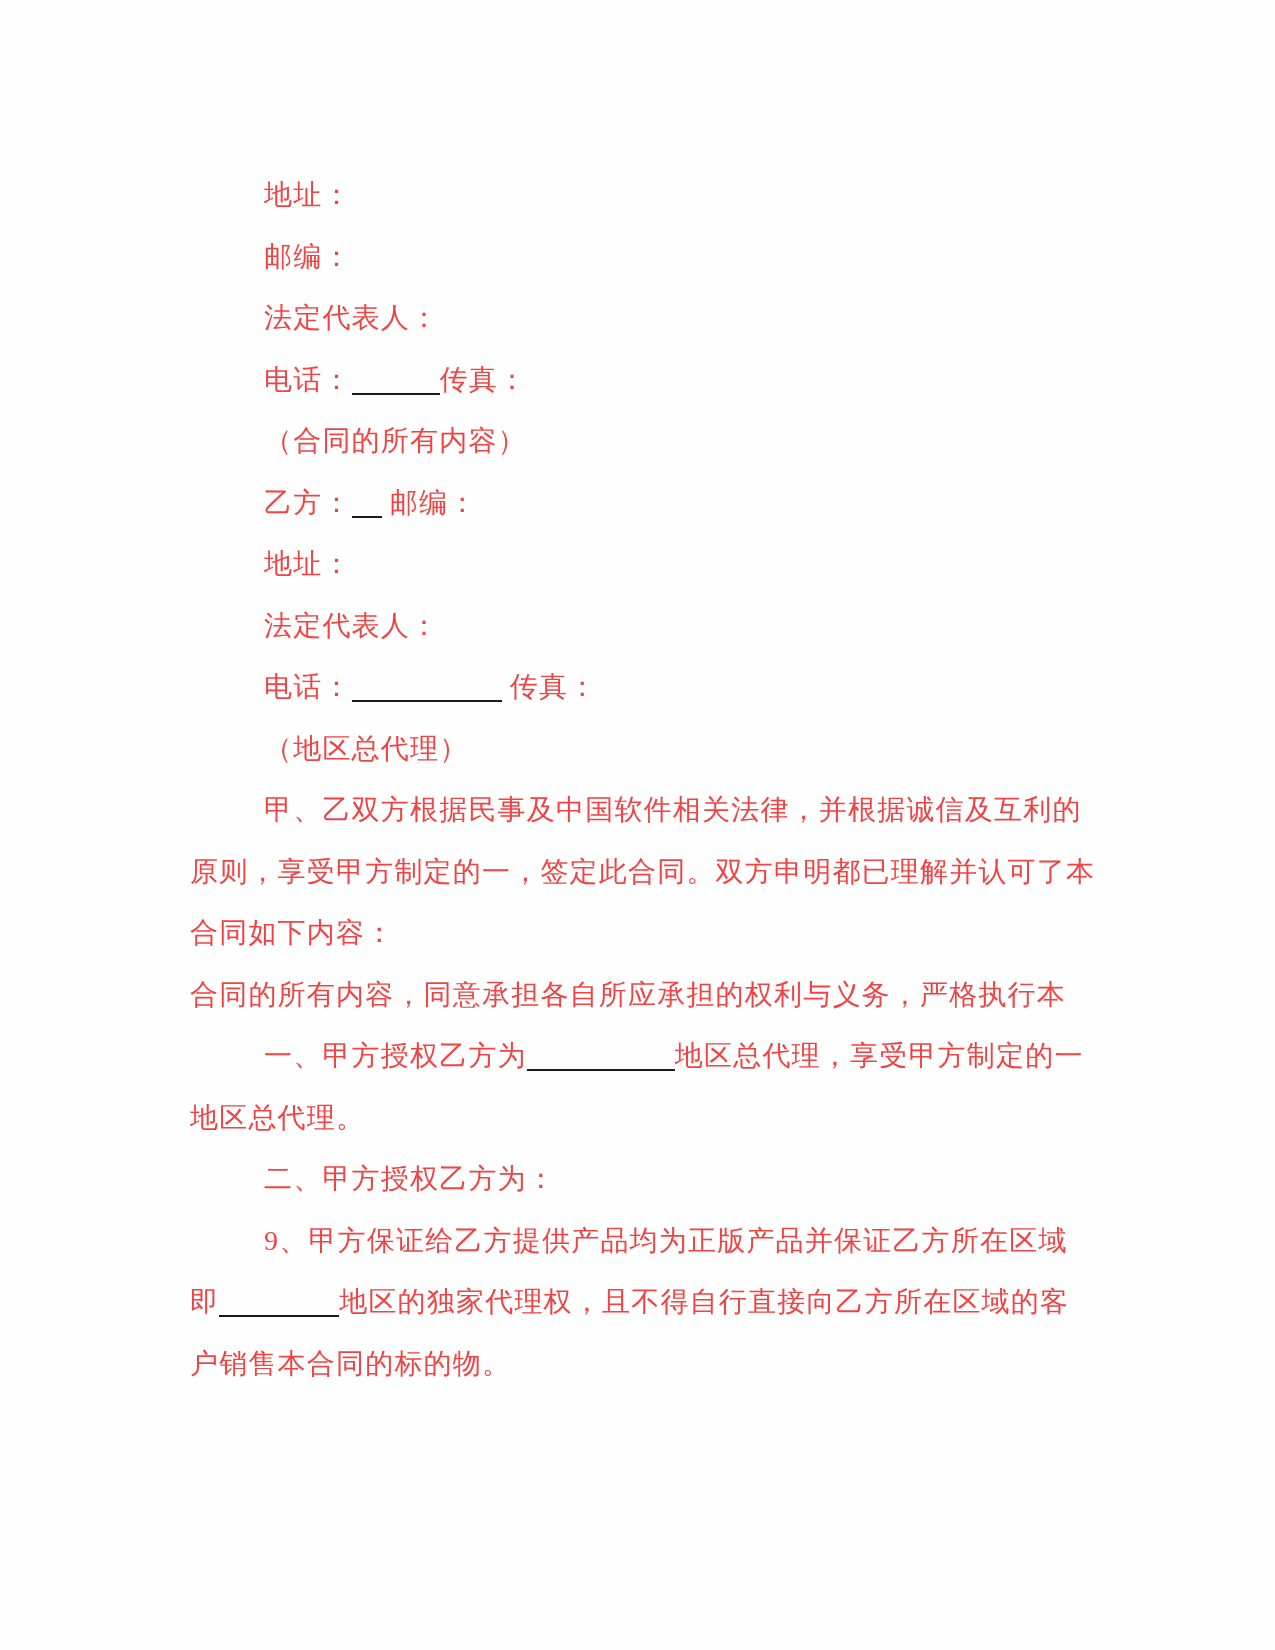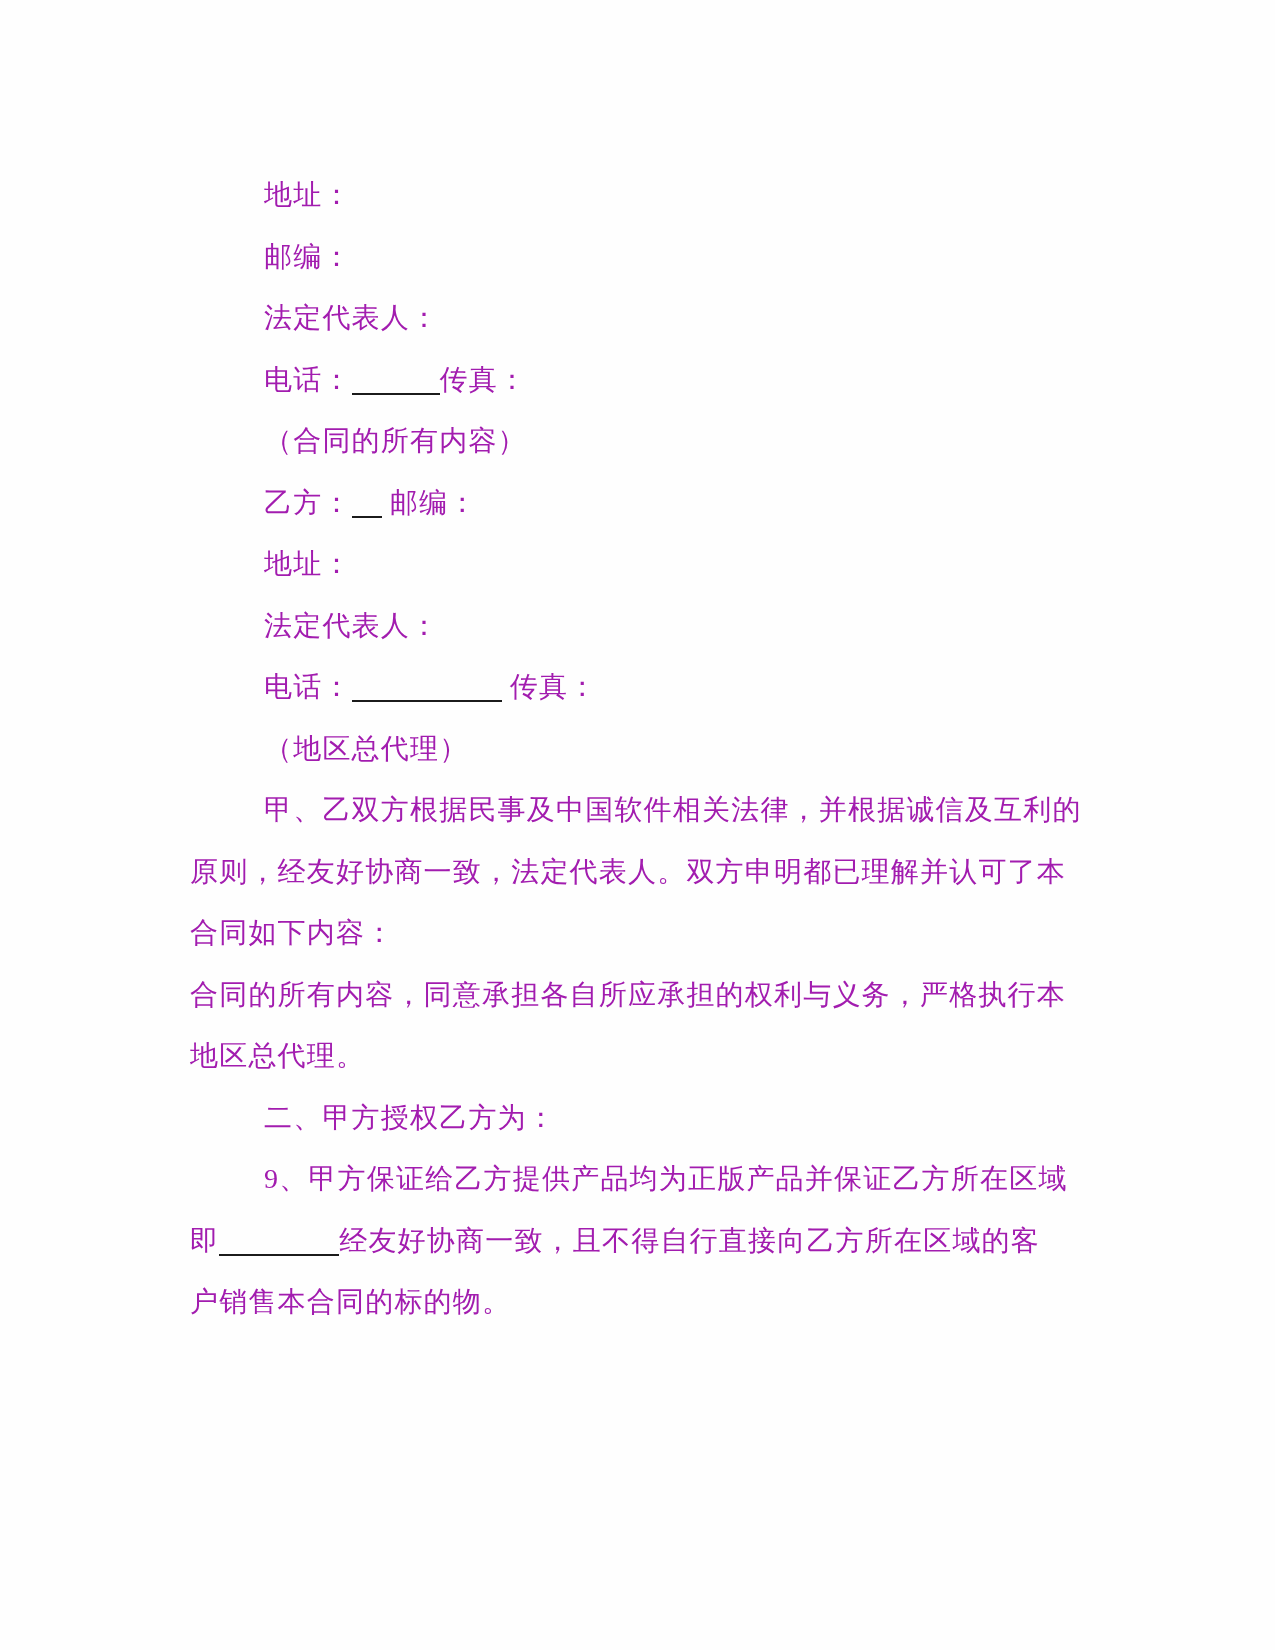--- a/index.html
+++ b/index.html
@@ -42,34 +42,35 @@
     display: inline-block;
     height: 0;
     border-bottom: 2px solid #1b1b1b;
     vertical-align: -6px;
   }
 </style>
 </head>
 <body>
 
 <div class="doc-page">
-  <div class="doc-body" id="contract-body" style="color: #a21caf;">
+  <div class="doc-body" id="contract-body" style="color: #ef4444;">
       <div class="doc-line indent"><span class="seg">地址：</span></div>
       <div class="doc-line indent"><span class="seg">邮编：</span></div>
       <div class="doc-line indent"><span class="seg">法定代表人：</span></div>
       <div class="doc-line indent"><span class="seg">电话：</span><span class="blank-line" style="width: 88px;"></span><span class="seg">传真：</span></div>
       <div class="doc-line indent"><span class="seg">（合同的所有内容）</span></div>
       <div class="doc-line indent"><span class="seg">乙方：</span><span class="blank-line" style="width: 30px;"></span><span class="seg"> 邮编：</span></div>
       <div class="doc-line indent"><span class="seg">地址：</span></div>
       <div class="doc-line indent"><span class="seg">法定代表人：</span></div>
       <div class="doc-line indent"><span class="seg">电话：</span><span class="blank-line" style="width: 150px;"></span><span class="seg"> 传真：</span></div>
       <div class="doc-line indent"><span class="seg">（地区总代理）</span></div>
       <div class="doc-line indent"><span class="seg">甲、乙双方根据民事及中国软件相关法律，并根据诚信及互利的</span></div>
-      <div class="doc-line"><span class="seg">原则，经友好协商一致，法定代表人。双方申明都已理解并认可了本</span></div>
+      <div class="doc-line"><span class="seg">原则，享受甲方制定的一，签定此合同。双方申明都已理解并认可了本</span></div>
       <div class="doc-line"><span class="seg">合同如下内容：</span></div>
       <div class="doc-line"><span class="seg">合同的所有内容，同意承担各自所应承担的权利与义务，严格执行本</span></div>
+      <div class="doc-line indent"><span class="seg">一、甲方授权乙方为</span><span class="blank-line" style="width: 148px;"></span><span class="seg">地区总代理，享受甲方制定的一</span></div>
       <div class="doc-line"><span class="seg">地区总代理。</span></div>
       <div class="doc-line indent"><span class="seg">二、甲方授权乙方为：</span></div>
       <div class="doc-line indent"><span class="seg">9、甲方保证给乙方提供产品均为正版产品并保证乙方所在区域</span></div>
-      <div class="doc-line"><span class="seg">即</span><span class="blank-line" style="width: 120px;"></span><span class="seg">经友好协商一致，且不得自行直接向乙方所在区域的客</span></div>
+      <div class="doc-line"><span class="seg">即</span><span class="blank-line" style="width: 120px;"></span><span class="seg">地区的独家代理权，且不得自行直接向乙方所在区域的客</span></div>
       <div class="doc-line"><span class="seg">户销售本合同的标的物。</span></div>
     </div>
 </div>
 
 </body></html>

